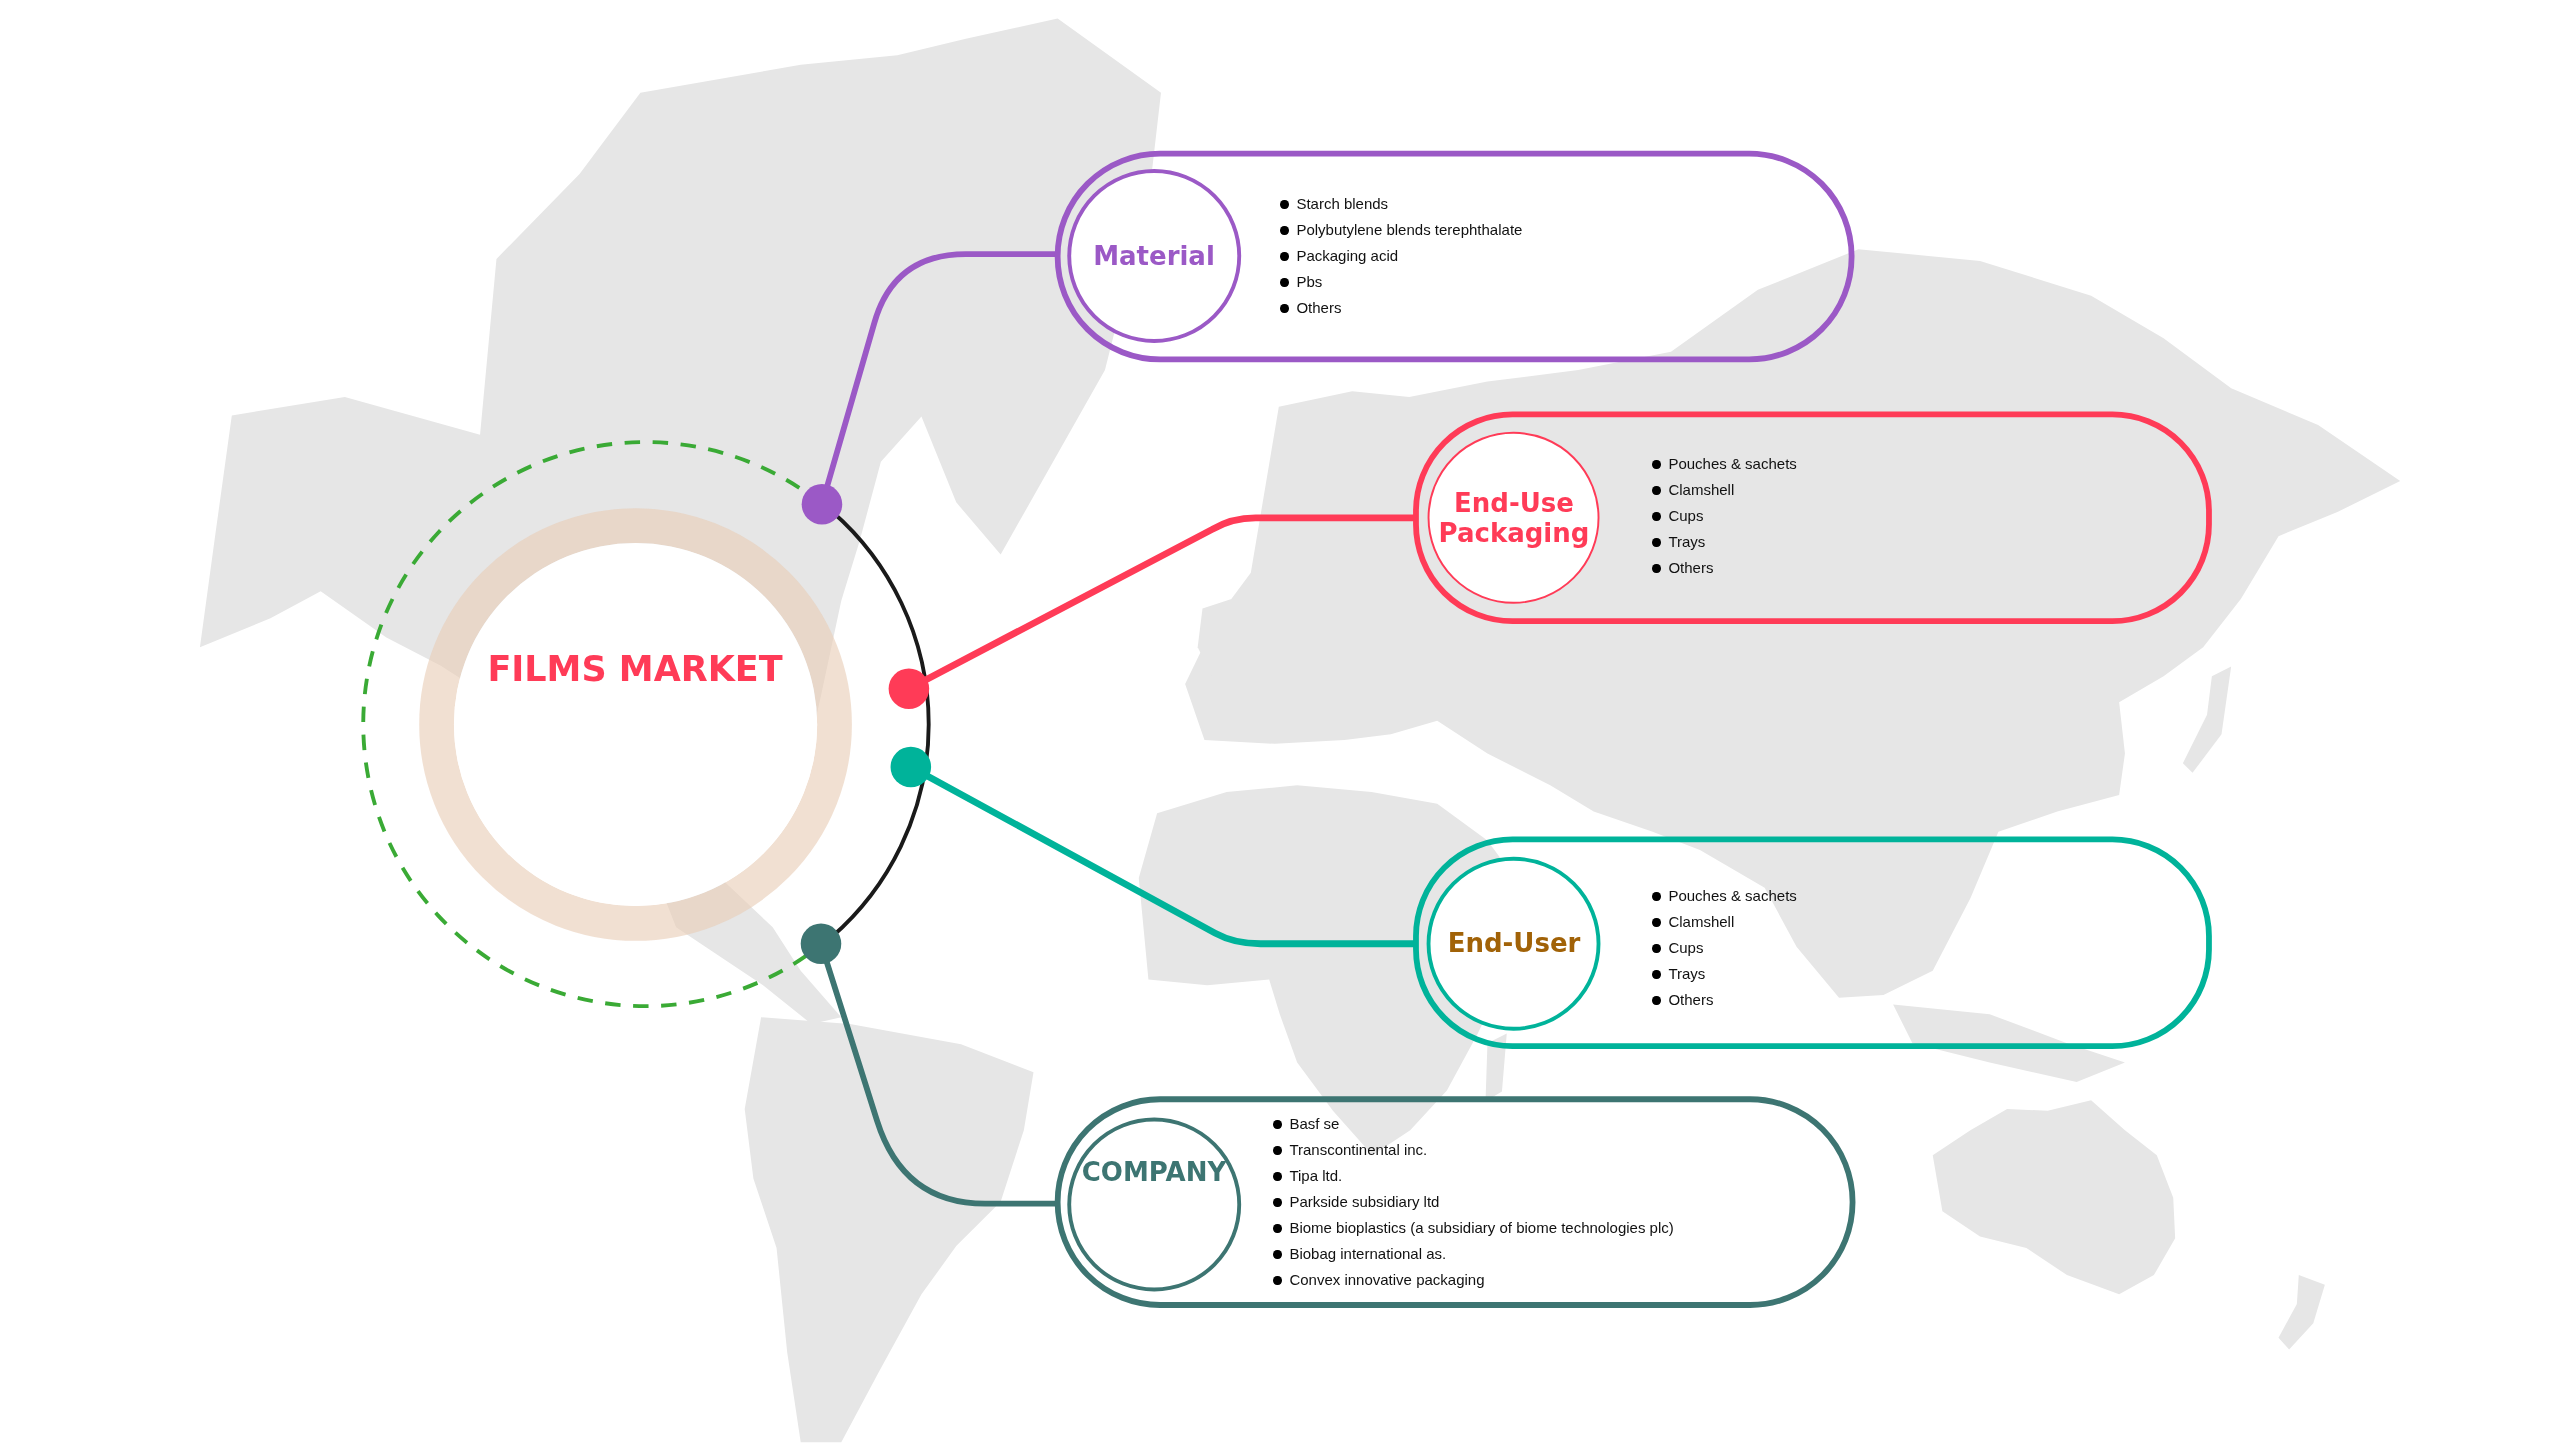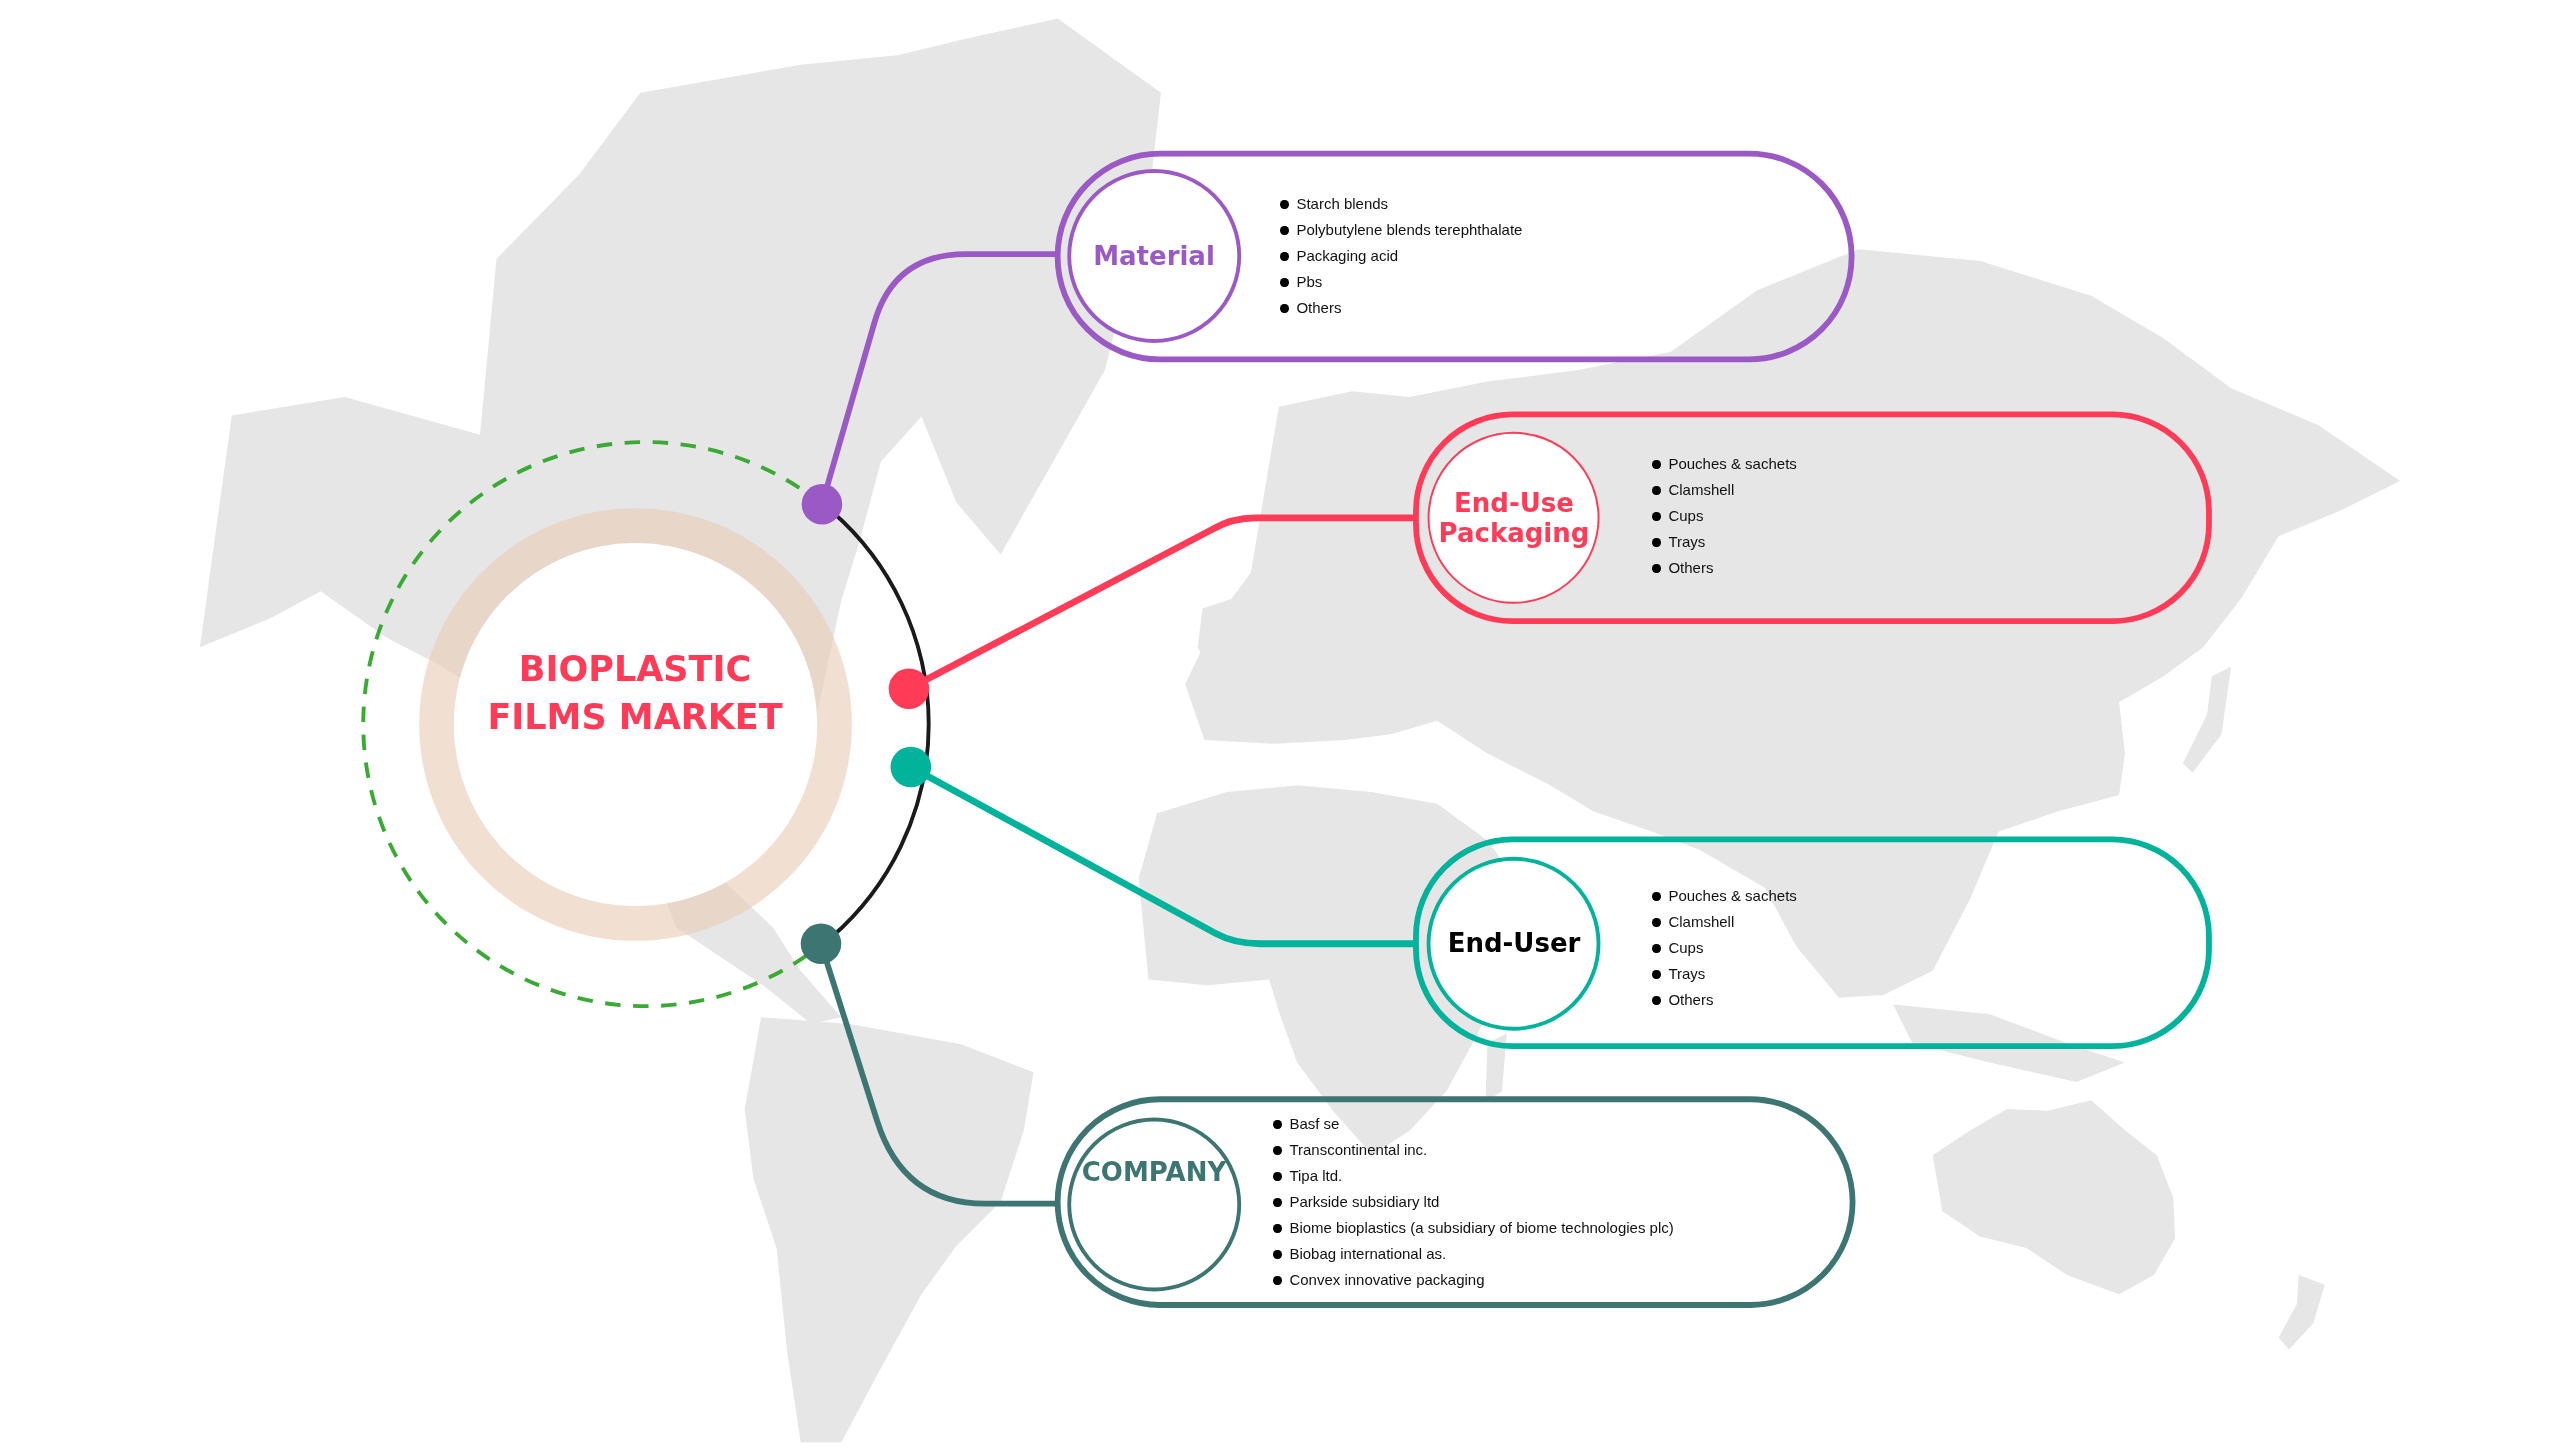--- a/index.html
+++ b/index.html
@@ -74,21 +74,20 @@
     <rect x="1466" y="869" width="821" height="214" rx="100" ry="100" fill="none" stroke="#00b39a" stroke-width="6"></rect>
     <rect x="1095" y="1138" width="823" height="213" rx="106" ry="106" fill="none" stroke="#3d7572" stroke-width="6"></rect>
 
     <circle cx="1195" cy="265" r="88" fill="#ffffff" stroke="#9b59c6" stroke-width="4"></circle>
     <circle cx="1567" cy="536" r="88" fill="#ffffff" stroke="#ff3b57" stroke-width="2"></circle>
     <circle cx="1567" cy="977" r="88" fill="#ffffff" stroke="#00b39a" stroke-width="4"></circle>
     <circle cx="1195" cy="1247" r="88" fill="#ffffff" stroke="#3d7572" stroke-width="4"></circle>
   </svg>
 
   <div class="title">
-    <div>BIOPLASTIC</div>
     <div>FILMS MARKET</div>
   </div>
 
   <div class="cat-label" style="left:1069px; top:241px; color:#9b59c6;">
     <div>Material</div>
   </div>
   <ul class="blist" style="left:1280px; top:191px;">
     <li><span class="dot"></span><span>Starch blends</span></li>
     <li><span class="dot"></span><span>Polybutylene blends terephthalate</span></li>
     <li><span class="dot"></span><span>Packaging acid</span></li>
@@ -101,21 +100,21 @@
     <div>Packaging</div>
   </div>
   <ul class="blist" style="left:1652px; top:451px;">
     <li><span class="dot"></span><span>Pouches &amp; sachets</span></li>
     <li><span class="dot"></span><span>Clamshell</span></li>
     <li><span class="dot"></span><span>Cups</span></li>
     <li><span class="dot"></span><span>Trays</span></li>
     <li><span class="dot"></span><span>Others</span></li>
   </ul>
 
-  <div class="cat-label" style="left:1429px; top:928px; color:#000000;">
+  <div class="cat-label" style="left:1429px; top:928px; color:#a16207;">
     <div>End-User</div>
   </div>
   <ul class="blist" style="left:1652px; top:883px;">
     <li><span class="dot"></span><span>Pouches &amp; sachets</span></li>
     <li><span class="dot"></span><span>Clamshell</span></li>
     <li><span class="dot"></span><span>Cups</span></li>
     <li><span class="dot"></span><span>Trays</span></li>
     <li><span class="dot"></span><span>Others</span></li>
   </ul>
 

